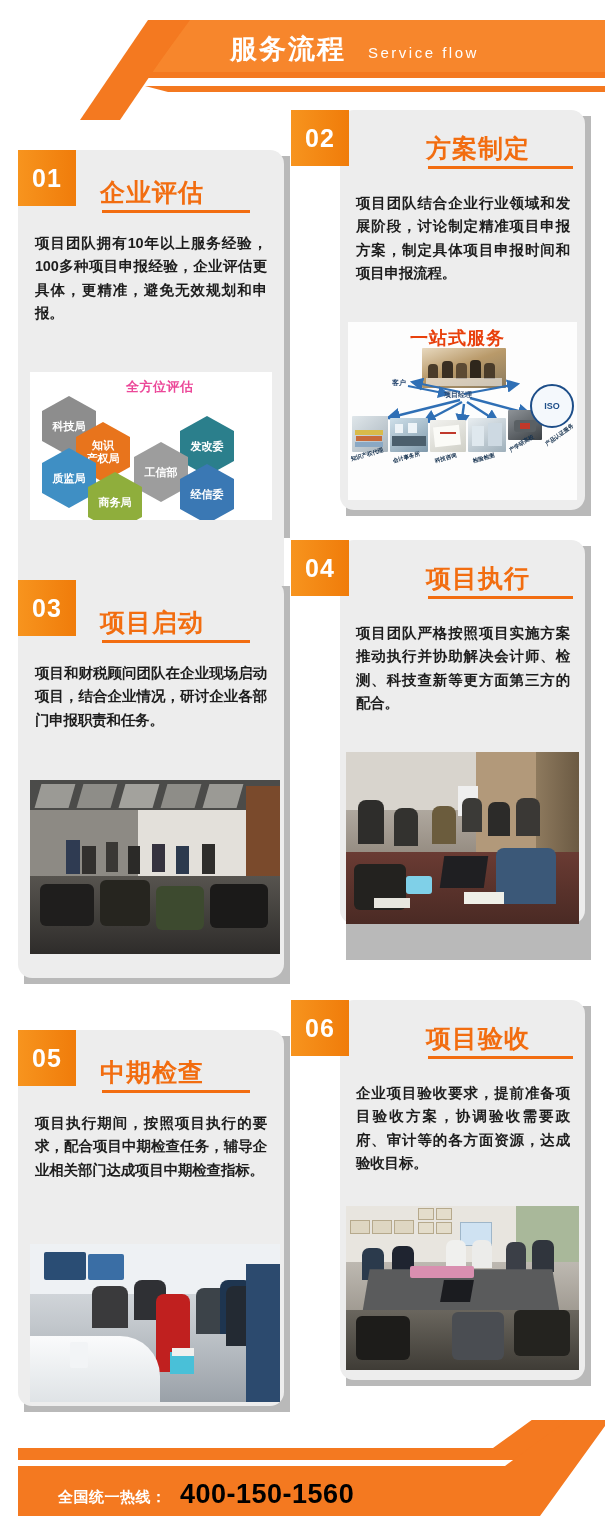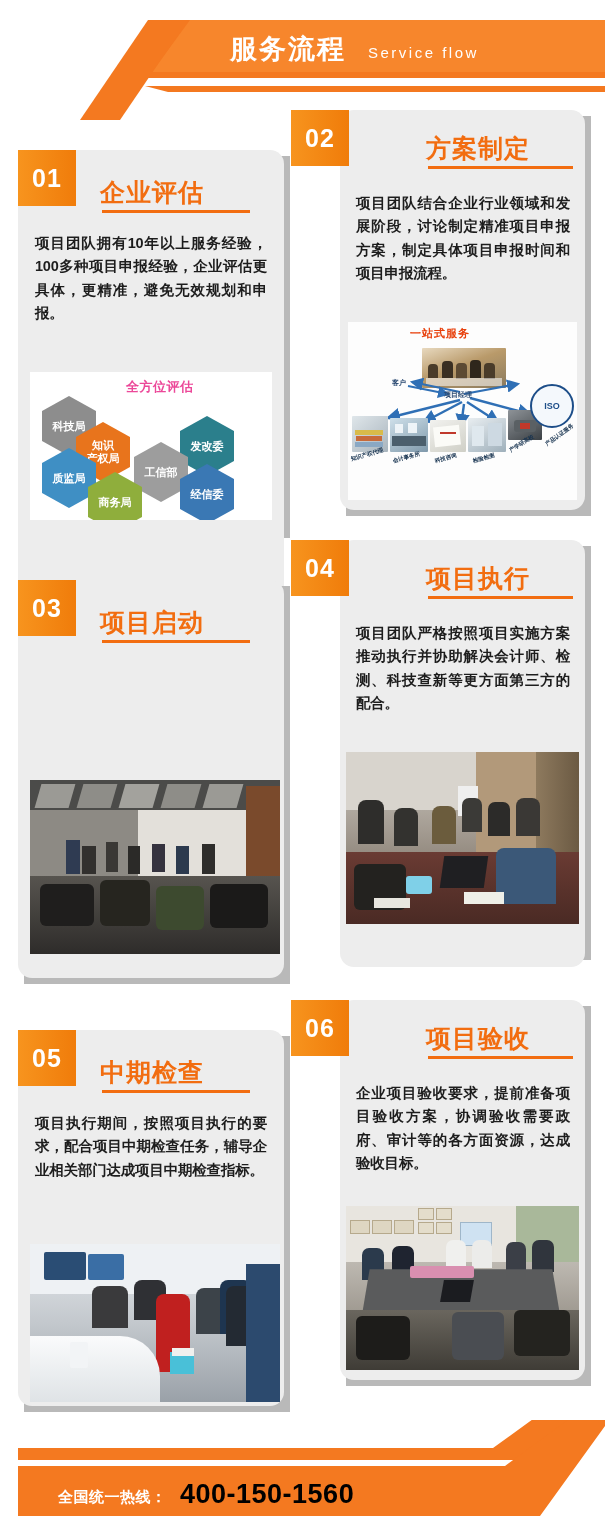--- a/index.html
+++ b/index.html
@@ -60,21 +60,21 @@
     position:absolute;width:54px;height:60px;
     clip-path:polygon(50% 0,100% 25%,100% 75%,50% 100%,0 75%,0 25%);
     display:flex;align-items:center;justify-content:center;
     color:#fff;font-size:11px;font-weight:bold;line-height:1.15;
     text-align:center;letter-spacing:0px;
   }
 
   
   .oss{position:absolute;background:#fdfdfd;overflow:hidden;}
   .oss-title{
-    position:absolute;font-size:11px;font-weight:bold;color:#e8400c;
+    position:absolute;font-size:18px;font-weight:bold;color:#e8400c;
     letter-spacing:1px;white-space:nowrap;
   }
   .oss-node{
     position:absolute;font-size:7px;color:#2b4a72;white-space:nowrap;
     font-weight:bold;
   }
   .oss-cap{
     position:absolute;font-size:5.6px;color:#16324f;white-space:nowrap;
     font-weight:bold;transform-origin:left top;
   }
@@ -227,20 +227,21 @@
     </div>
   </div>
   <div class="badge" style="left:291px;top:110px;">
       <span>02</span>
     </div>
 
   <div class="card-shadow" style="left:24px;top:586px;width:266px;height:398px;"></div>
   <div class="card" style="left:18px;top:580px;width:266px;height:398px;">
     <div class="card-title" style="left:82px;top:26px;">项目启动</div>
     <div class="title-rule" style="left:84px;top:60px;width:148px;"></div>
+    <div class="card-body" style="left:17px;top:82px;width:232px;">项目和财税顾问团队在企业现场启动项目，结合企业情况，研讨企业各部门申报职责和任务。</div>
 
     <div class="photo" style="left:12px;top:200px;width:250px;height:174px;background:linear-gradient(180deg,#d6d4cf 0%,#a9a5a0 40%,#6e6a64 100%);">
       <div class="rm" style="left:0;top:0;width:250px;height:34px;background:#4b4b49;"></div>
       <div class="rm" style="left:8px;top:4px;width:34px;height:24px;background:#9b9a95;transform:skewX(-16deg);"></div>
       <div class="rm" style="left:50px;top:4px;width:34px;height:24px;background:#8e8d88;transform:skewX(-16deg);"></div>
       <div class="rm" style="left:92px;top:4px;width:34px;height:24px;background:#a3a29d;transform:skewX(-16deg);"></div>
       <div class="rm" style="left:134px;top:4px;width:34px;height:24px;background:#8e8d88;transform:skewX(-16deg);"></div>
       <div class="rm" style="left:176px;top:4px;width:34px;height:24px;background:#9b9a95;transform:skewX(-16deg);"></div>
       <div class="rm" style="left:0;top:30px;width:108px;height:66px;background:#8d8a84;"></div>
       <div class="rm" style="left:108px;top:30px;width:108px;height:70px;background:#e3e0da;"></div>
@@ -257,21 +258,21 @@
       <div class="rm" style="left:70px;top:100px;width:50px;height:46px;background:#26251f;border-radius:6px;"></div>
       <div class="rm" style="left:126px;top:106px;width:48px;height:44px;background:#3d4a2f;border-radius:6px;"></div>
       <div class="rm" style="left:180px;top:104px;width:58px;height:44px;background:#1b1a19;border-radius:6px;"></div>
     </div>
   </div>
   <div class="badge" style="left:18px;top:580px;">
       <span>03</span>
     </div>
 
   <div class="card-shadow" style="left:346px;top:546px;width:245px;height:414px;"></div>
-  <div class="card" style="left:340px;top:540px;width:245px;height:427px;">
+  <div class="card" style="left:340px;top:540px;width:245px;height:384px;">
     <div class="card-title" style="left:86px;top:22px;">项目执行</div>
     <div class="title-rule" style="left:88px;top:56px;width:145px;"></div>
     <div class="card-body" style="left:16px;top:82px;width:214px;">项目团队严格按照项目实施方案推动执行并协助解决会计师、检测、科技查新等更方面第三方的配合。</div>
 
     <div class="photo" style="left:6px;top:212px;width:233px;height:172px;background:linear-gradient(180deg,#cfcbc4 0%,#a49c92 45%,#6b5f52 100%);">
       <div class="rm" style="left:0;top:0;width:130px;height:58px;background:#d8d4cd;"></div>
       <div class="rm" style="left:130px;top:0;width:60px;height:120px;background:#b2997a;"></div>
       <div class="rm" style="left:190px;top:0;width:43px;height:120px;background:linear-gradient(90deg,#8e7a5e,#6b5a43);"></div>
       <div class="rm" style="left:112px;top:34px;width:20px;height:30px;background:#efefef;"></div>
       <div class="rm" style="left:12px;top:48px;width:26px;height:44px;background:#2e2d2b;border-radius:8px 8px 0 0;"></div>

